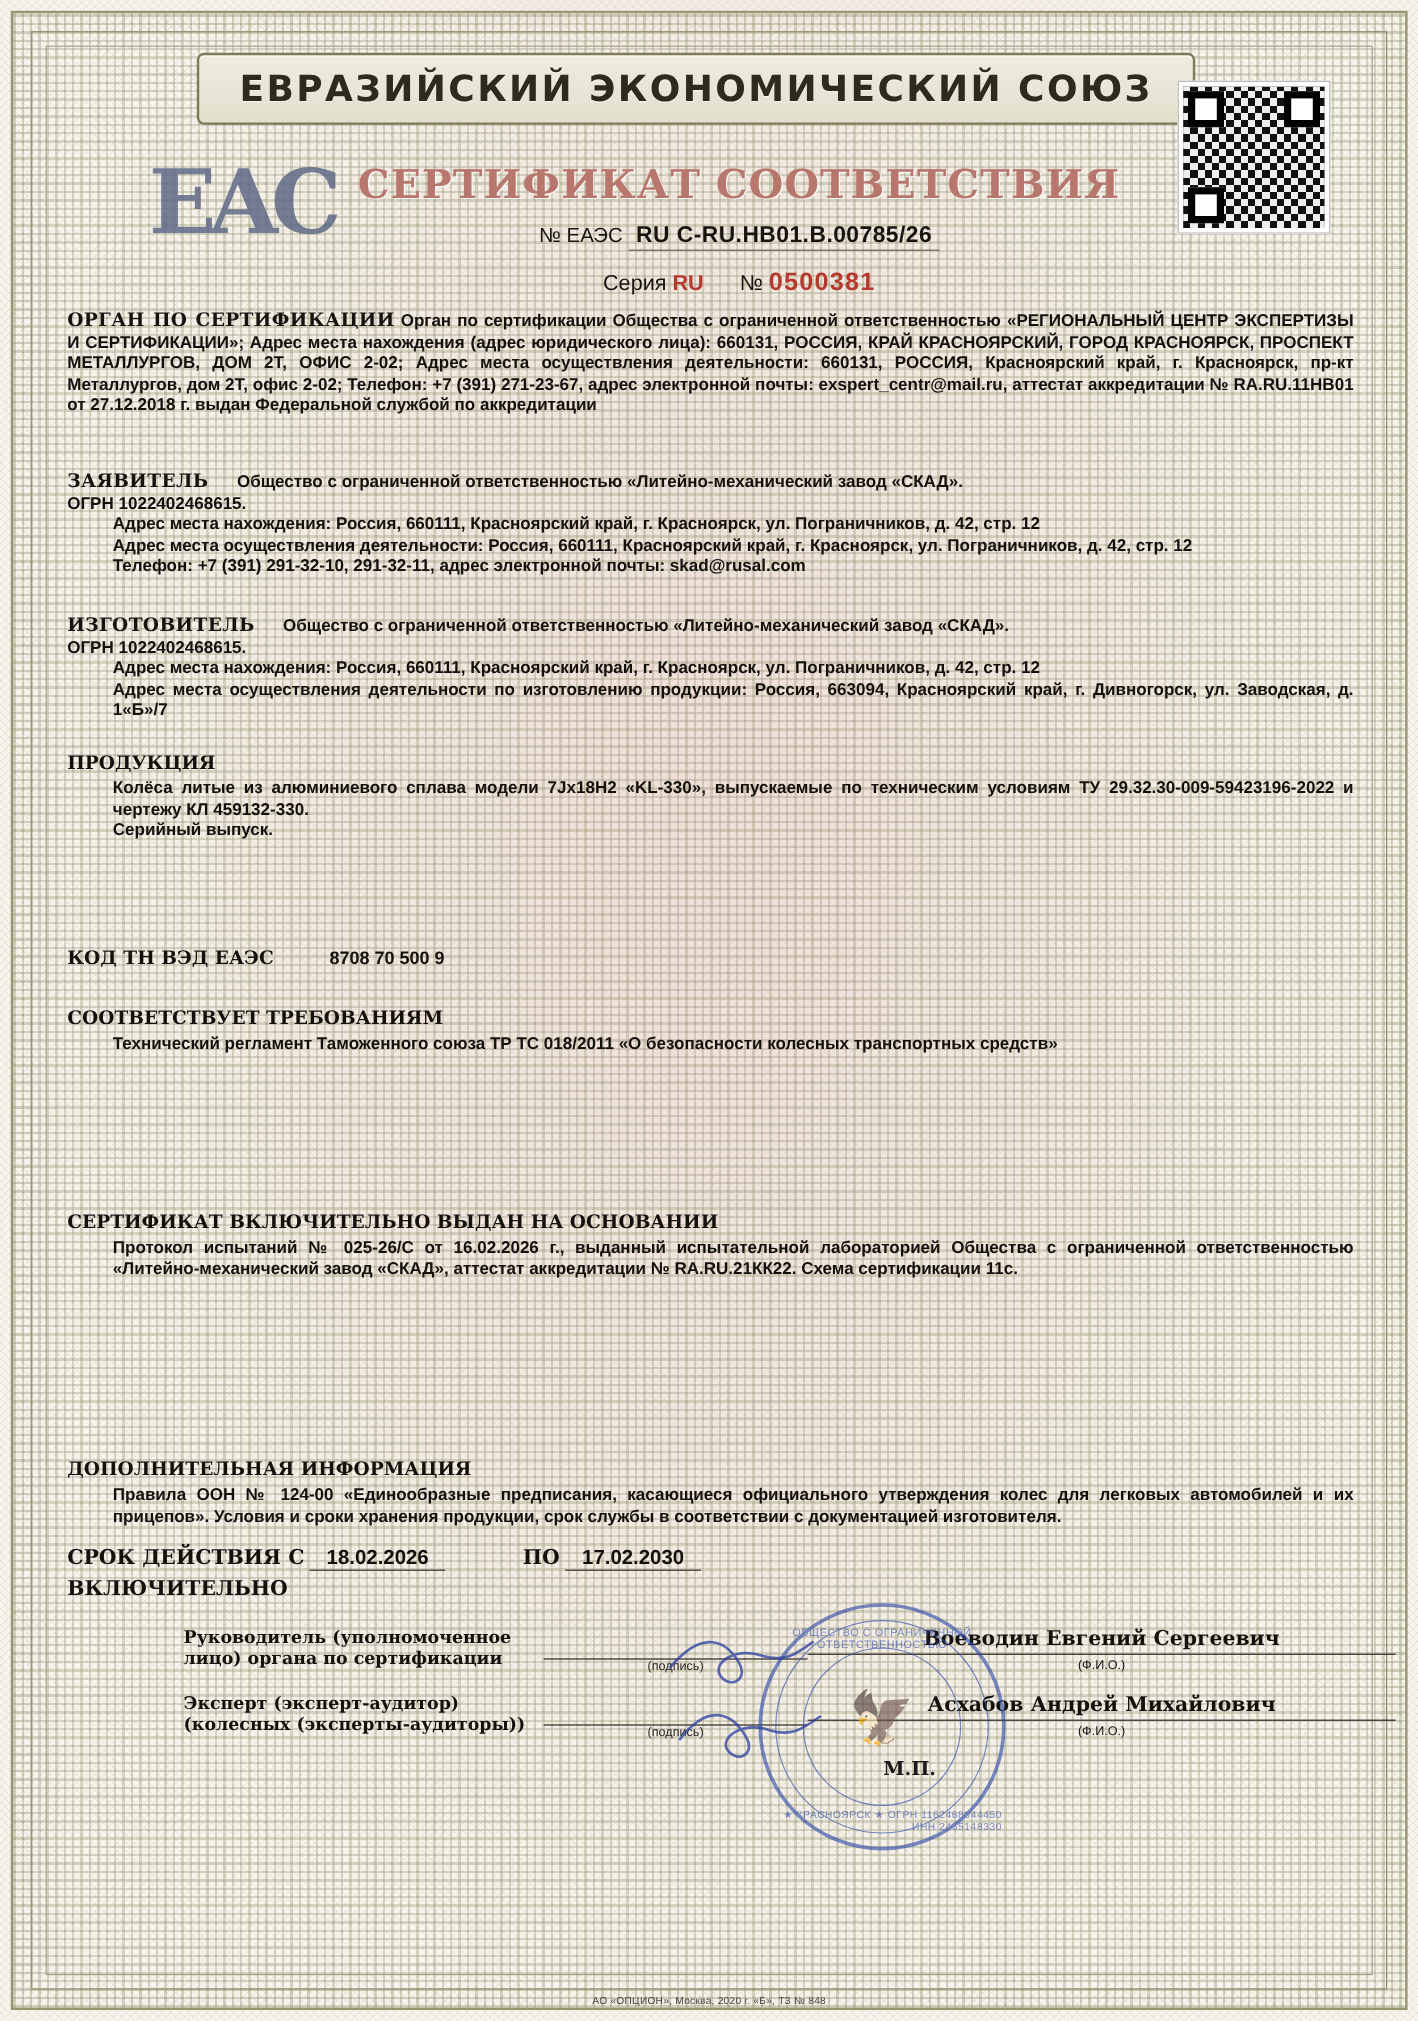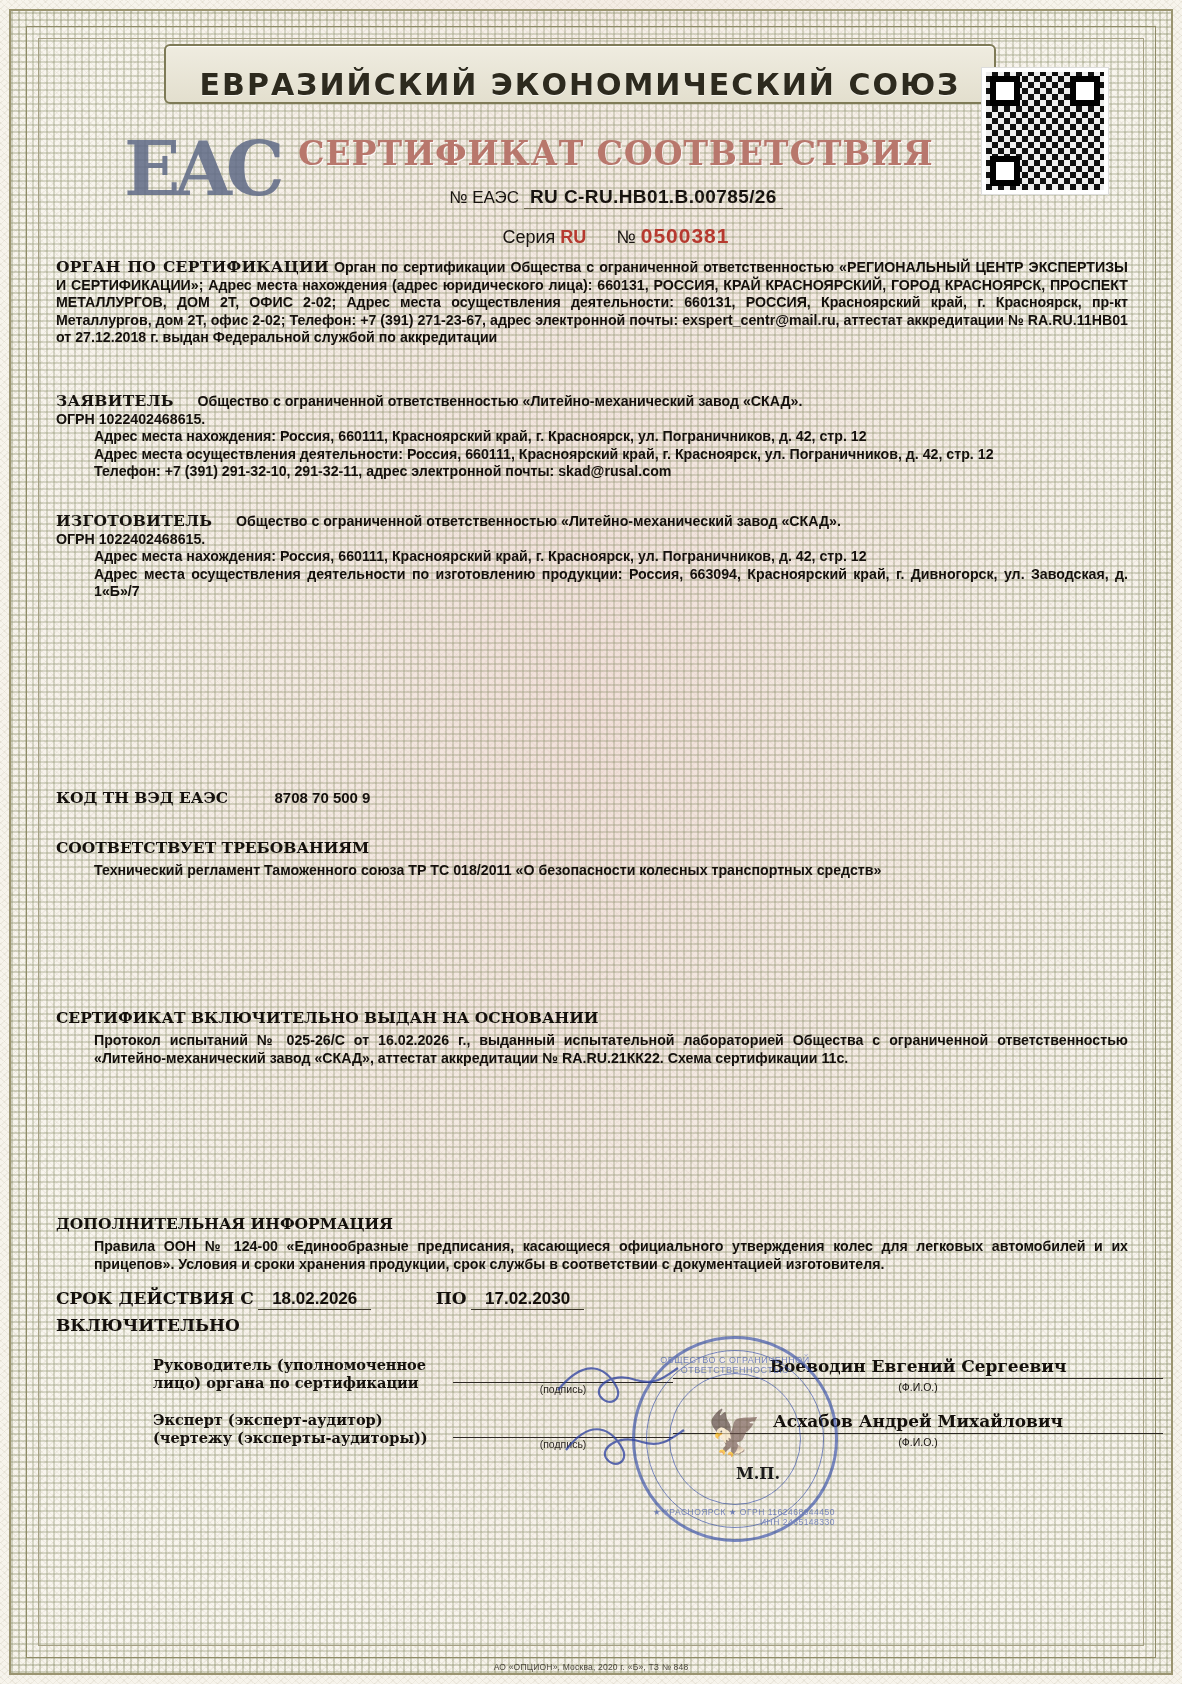--- a/index.html
+++ b/index.html
@@ -33,21 +33,21 @@
     position:absolute;left:38px;top:38px;right:38px;bottom:38px;
     border:1px solid #a5a083;
   }
   .content{position:absolute;left:46px;top:46px;right:46px;bottom:46px;}
 
   
   .banner{
     position:absolute;left:118px;top:-2px;width:828px;height:56px;
     border:2px solid #7e7a56;border-radius:6px;
     background:linear-gradient(180deg,#efece0 0%,#e3dfce 100%);
-    display:flex;align-items:flex-end;justify-content:center;
+    display:flex;align-items:center;justify-content:center;
     box-shadow:0 1px 0 #fff inset;
   }
   .banner span{
     font-family:"DejaVu Sans", sans-serif;
     font-weight:bold;font-size:30px;letter-spacing:2.0px;
     color:#2d2a1e;white-space:nowrap;
     text-shadow:0 1px 0 rgba(255,255,255,.6);
   }
 
   
@@ -202,20 +202,25 @@
       <div class="t">
         <span class="h">ИЗГОТОВИТЕЛЬ</span>
         &nbsp;&nbsp;&nbsp;&nbsp;
         <span>Общество с ограниченной ответственностью «Литейно-механический завод «СКАД».</span>
       </div>
       <div class="t">ОГРН 1022402468615.</div>
       <div class="t" style="margin-left:38px;">Адрес места нахождения: Россия, 660111, Красноярский край, г. Красноярск, ул. Пограничников, д. 42, стр. 12</div>
       <div class="t" style="margin-left:38px;">Адрес места осуществления деятельности по изготовлению продукции: Россия, 663094, Красноярский край, г. Дивногорск, ул. Заводская, д. 1«Б»/7</div>
     </div>
 
+    <div class="sec" style="top:580px;">
+      <div class="hdr-line">ПРОДУКЦИЯ</div>
+      <div class="t" style="margin-left:38px;margin-top:4px;">Колёса литые из алюминиевого сплава модели 7Jx18H2 «KL-330», выпускаемые по техническим условиям ТУ 29.32.30-009-59423196-2022 и чертежу КЛ 459132-330.</div>
+      <div class="t" style="margin-left:38px;">Серийный выпуск.</div>
+    </div>
 
     <div class="sec" style="top:742px;">
       <span class="hdr-line">КОД ТН ВЭД ЕАЭС</span>
       <span class="t" style="display:inline;margin-left:42px;font-size:15px;">8708 70 500 9</span>
     </div>
 
     <div class="sec" style="top:792px;">
       <div class="hdr-line">СООТВЕТСТВУЕТ ТРЕБОВАНИЯМ</div>
       <div class="t" style="margin-left:38px;margin-top:5px;">Технический регламент Таможенного союза ТР ТС 018/2011 «О безопасности колесных транспортных средств»</div>
     </div>
@@ -249,21 +254,21 @@
           <div class="cap">(подпись)</div>
         </div>
         <div class="sig-right">
           <span class="name">Воеводин Евгений Сергеевич</span>
           <span class="cap">(Ф.И.О.)</span>
         </div>
       </div>
       <div class="sig-row">
         <div class="sig-left">
           <div>Эксперт (эксперт-аудитор)</div>
-          <div>(чертежу (эксперты-аудиторы))</div>
+          <div>(колесных (эксперты-аудиторы))</div>
         </div>
         <div class="sig-mid">
           <div class="rule"></div>
           <div class="cap">(подпись)</div>
         </div>
         <div class="sig-right">
           <span class="name">Асхабов Андрей Михайлович</span>
           <span class="cap">(Ф.И.О.)</span>
         </div>
       </div>

